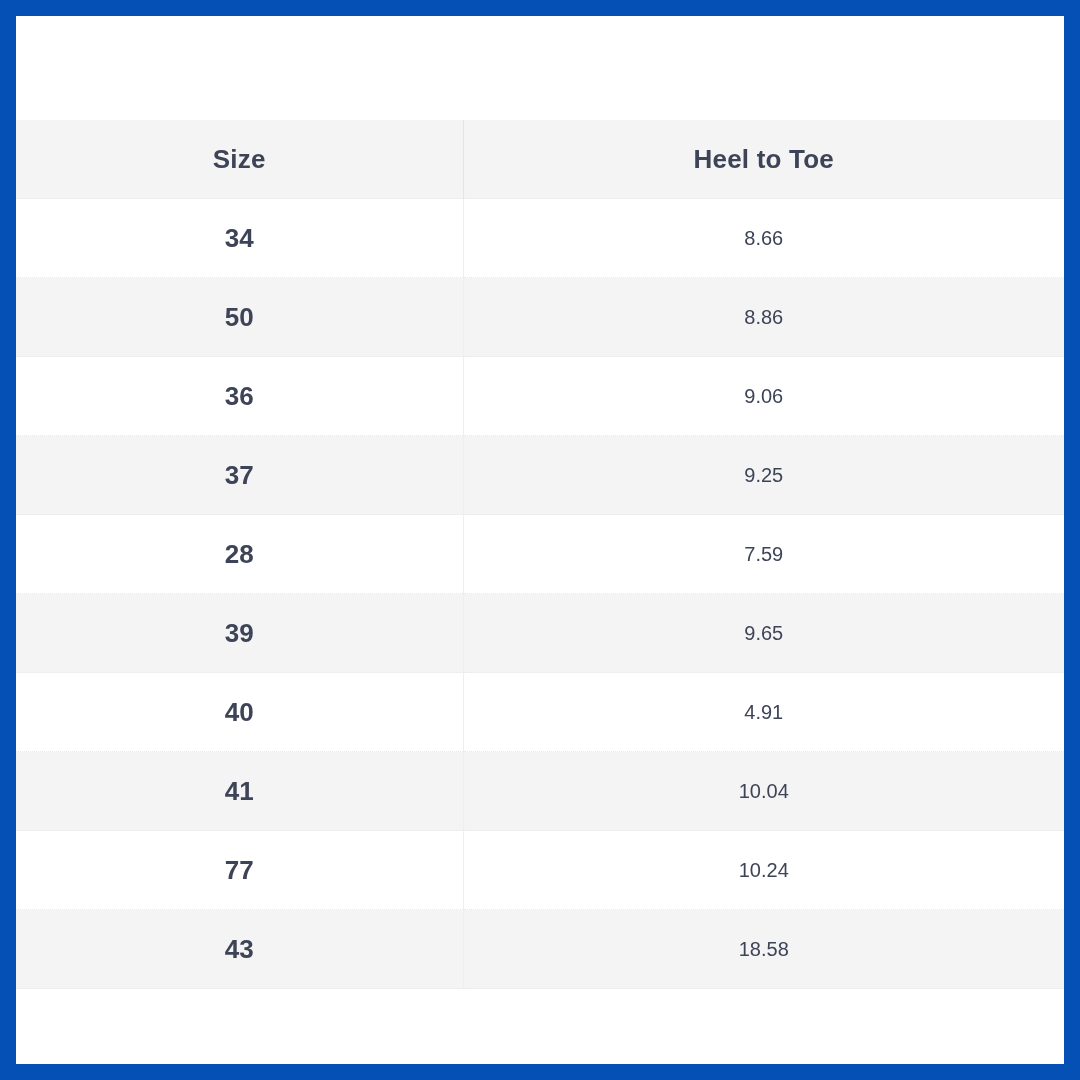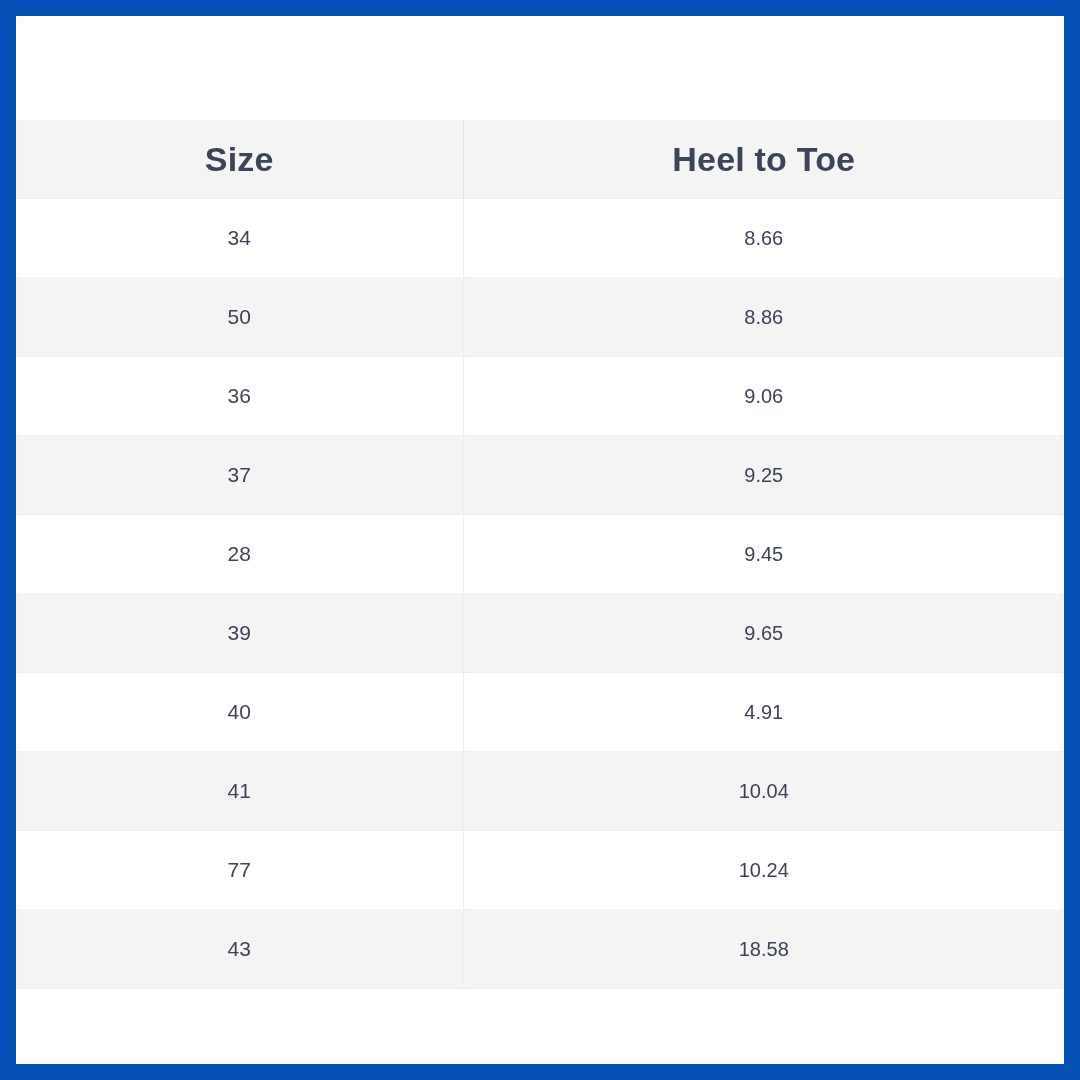--- a/index.html
+++ b/index.html
@@ -47,31 +47,31 @@
     margin: 0;
     height: 78px;
     text-align: center;
     vertical-align: middle;
     border-bottom: 1px dotted #e9e9e9;
     color: #3e4458;
   }
 
   table.size-chart thead th {
     background: #f4f4f4;
-    font-size: 34px;
+    font-size: 26px;
     font-weight: bold;
     letter-spacing: 0.2px;
   }
 
   table.size-chart tbody tr:nth-child(odd)  td { background: #ffffff; }
   table.size-chart tbody tr:nth-child(even) td { background: #f4f4f4; }
 
   table.size-chart td.cell-size {
-    font-size: 21px;
-    font-weight: normal;
+    font-size: 26px;
+    font-weight: bold;
   }
 
   table.size-chart td.cell-value {
     font-size: 20px;
     font-weight: normal;
   }
 
   
   table.size-chart th.col-1,
   table.size-chart td.col-1 {
@@ -111,21 +111,21 @@
           <tr>
             <td class="cell-size col-1">36</td>
             <td class="cell-value col-2">9.06</td>
           </tr>
           <tr>
             <td class="cell-size col-1">37</td>
             <td class="cell-value col-2">9.25</td>
           </tr>
           <tr>
             <td class="cell-size col-1">28</td>
-            <td class="cell-value col-2">9.45</td>
+            <td class="cell-value col-2">7.59</td>
           </tr>
           <tr>
             <td class="cell-size col-1">39</td>
             <td class="cell-value col-2">9.65</td>
           </tr>
           <tr>
             <td class="cell-size col-1">40</td>
             <td class="cell-value col-2">4.91</td>
           </tr>
           <tr>

